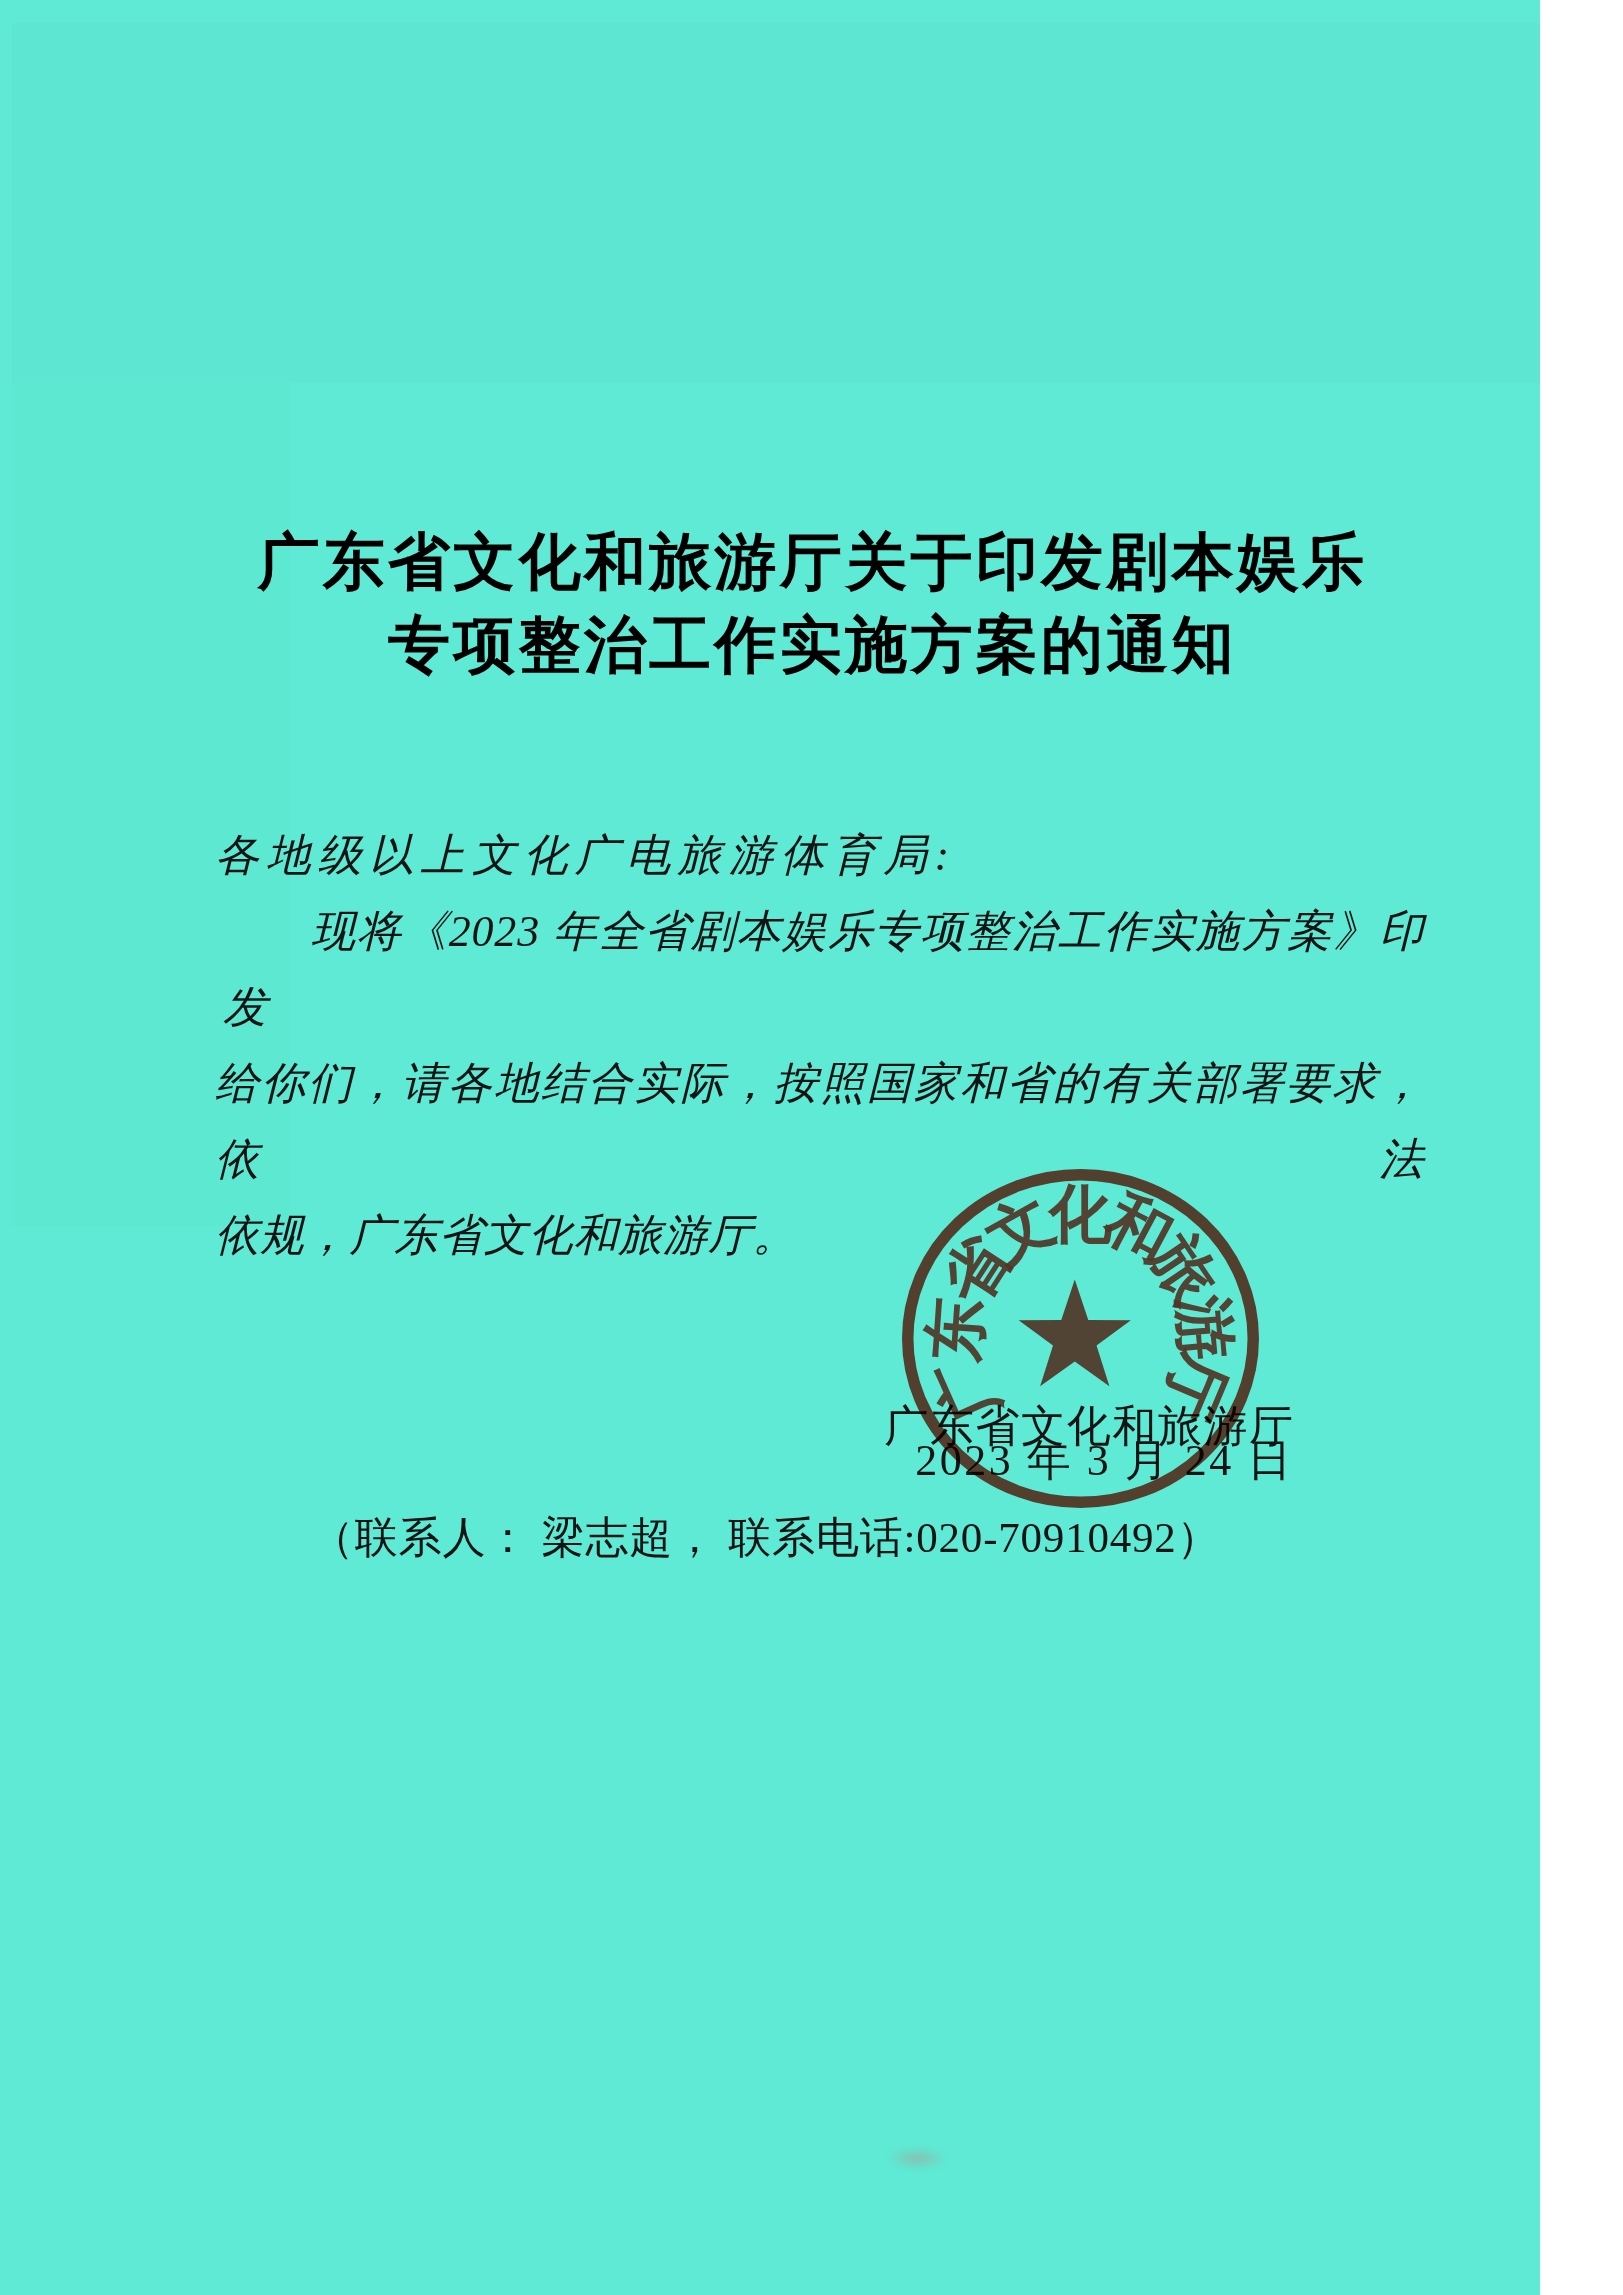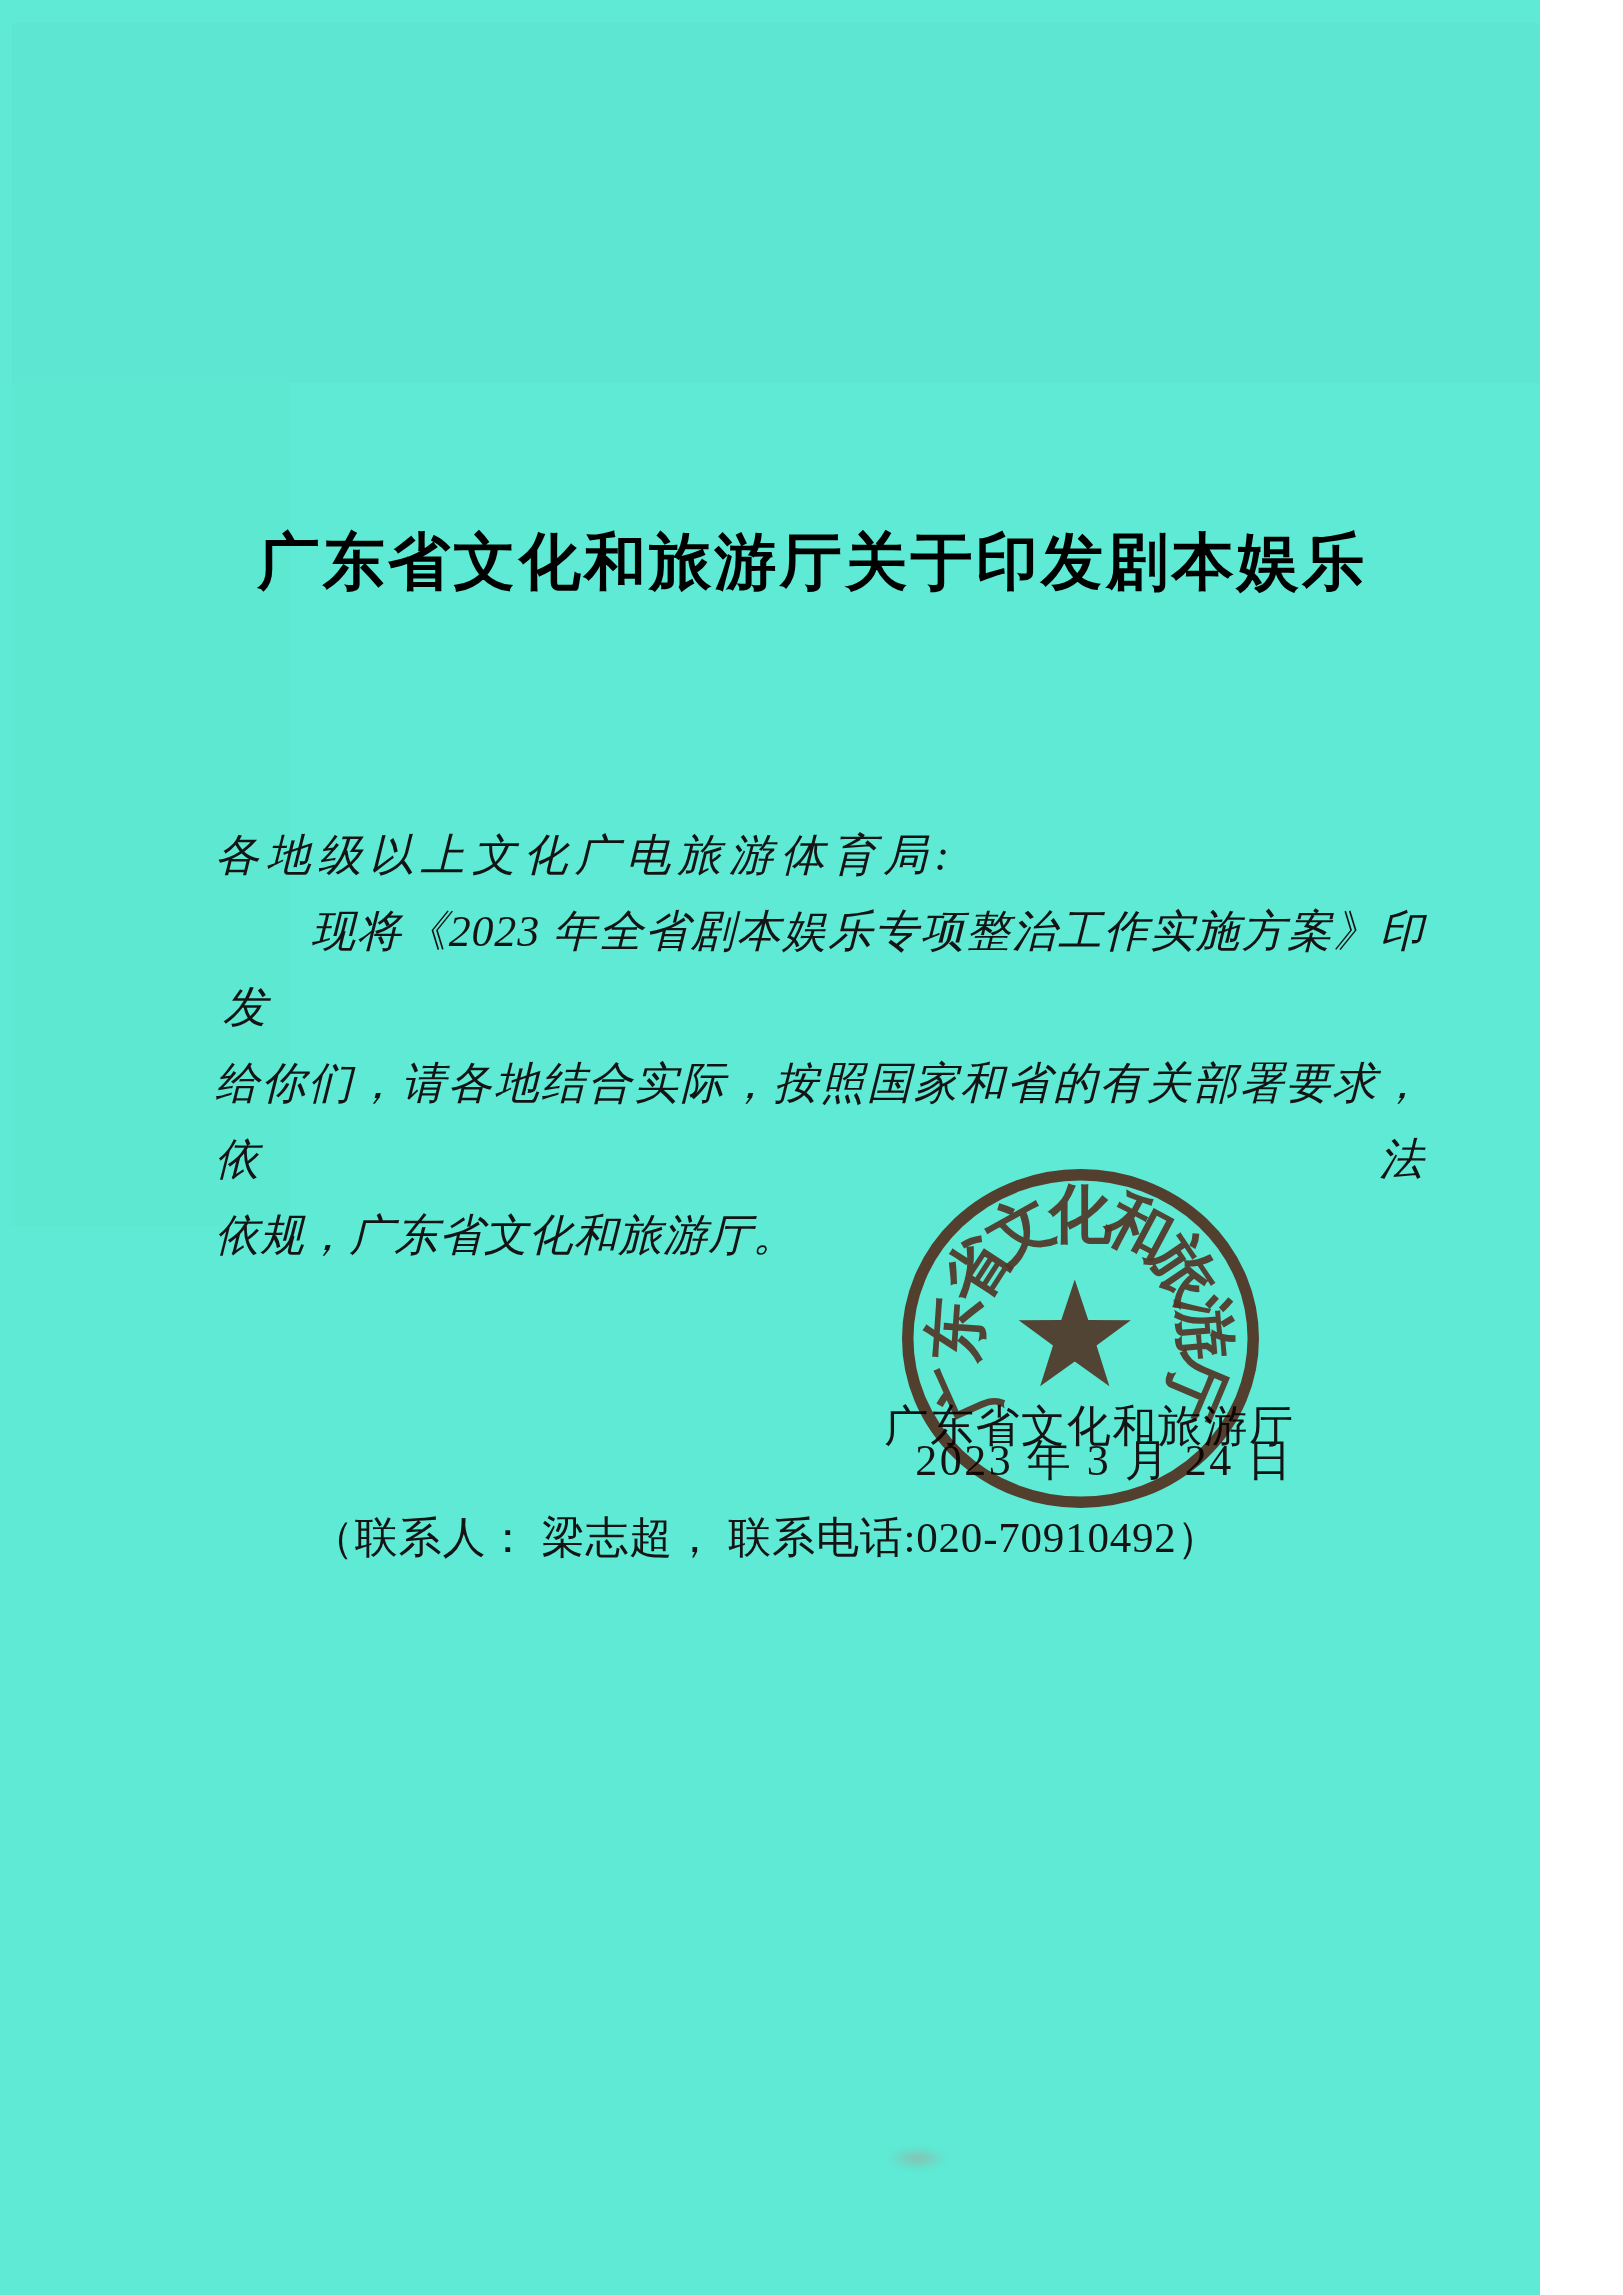--- a/index.html
+++ b/index.html
@@ -124,20 +124,21 @@
 </head>
 <body>
 
 <div class="page">
 
   <div class="scan-shade-top"></div>
   <div class="scan-shade-left"></div>
 
   <div class="doc-title">
     <div>广东省文化和旅游厅关于印发剧本娱乐</div>
+    <div>专项整治工作实施方案的通知</div>
   </div>
 
   <div class="doc-body">
     <div class="body-line salutation">各地级以上文化广电旅游体育局:</div>
     <div class="body-line justified indent-2">现将《2023 年全省剧本娱乐专项整治工作实施方案》印发</div>
     <div class="body-line justified">给你们，请各地结合实际，按照国家和省的有关部署要求，依法</div>
     <div class="body-line">依规，广东省文化和旅游厅。</div>
   </div>
 
   <div class="sign-agency">广东省文化和旅游厅</div>

